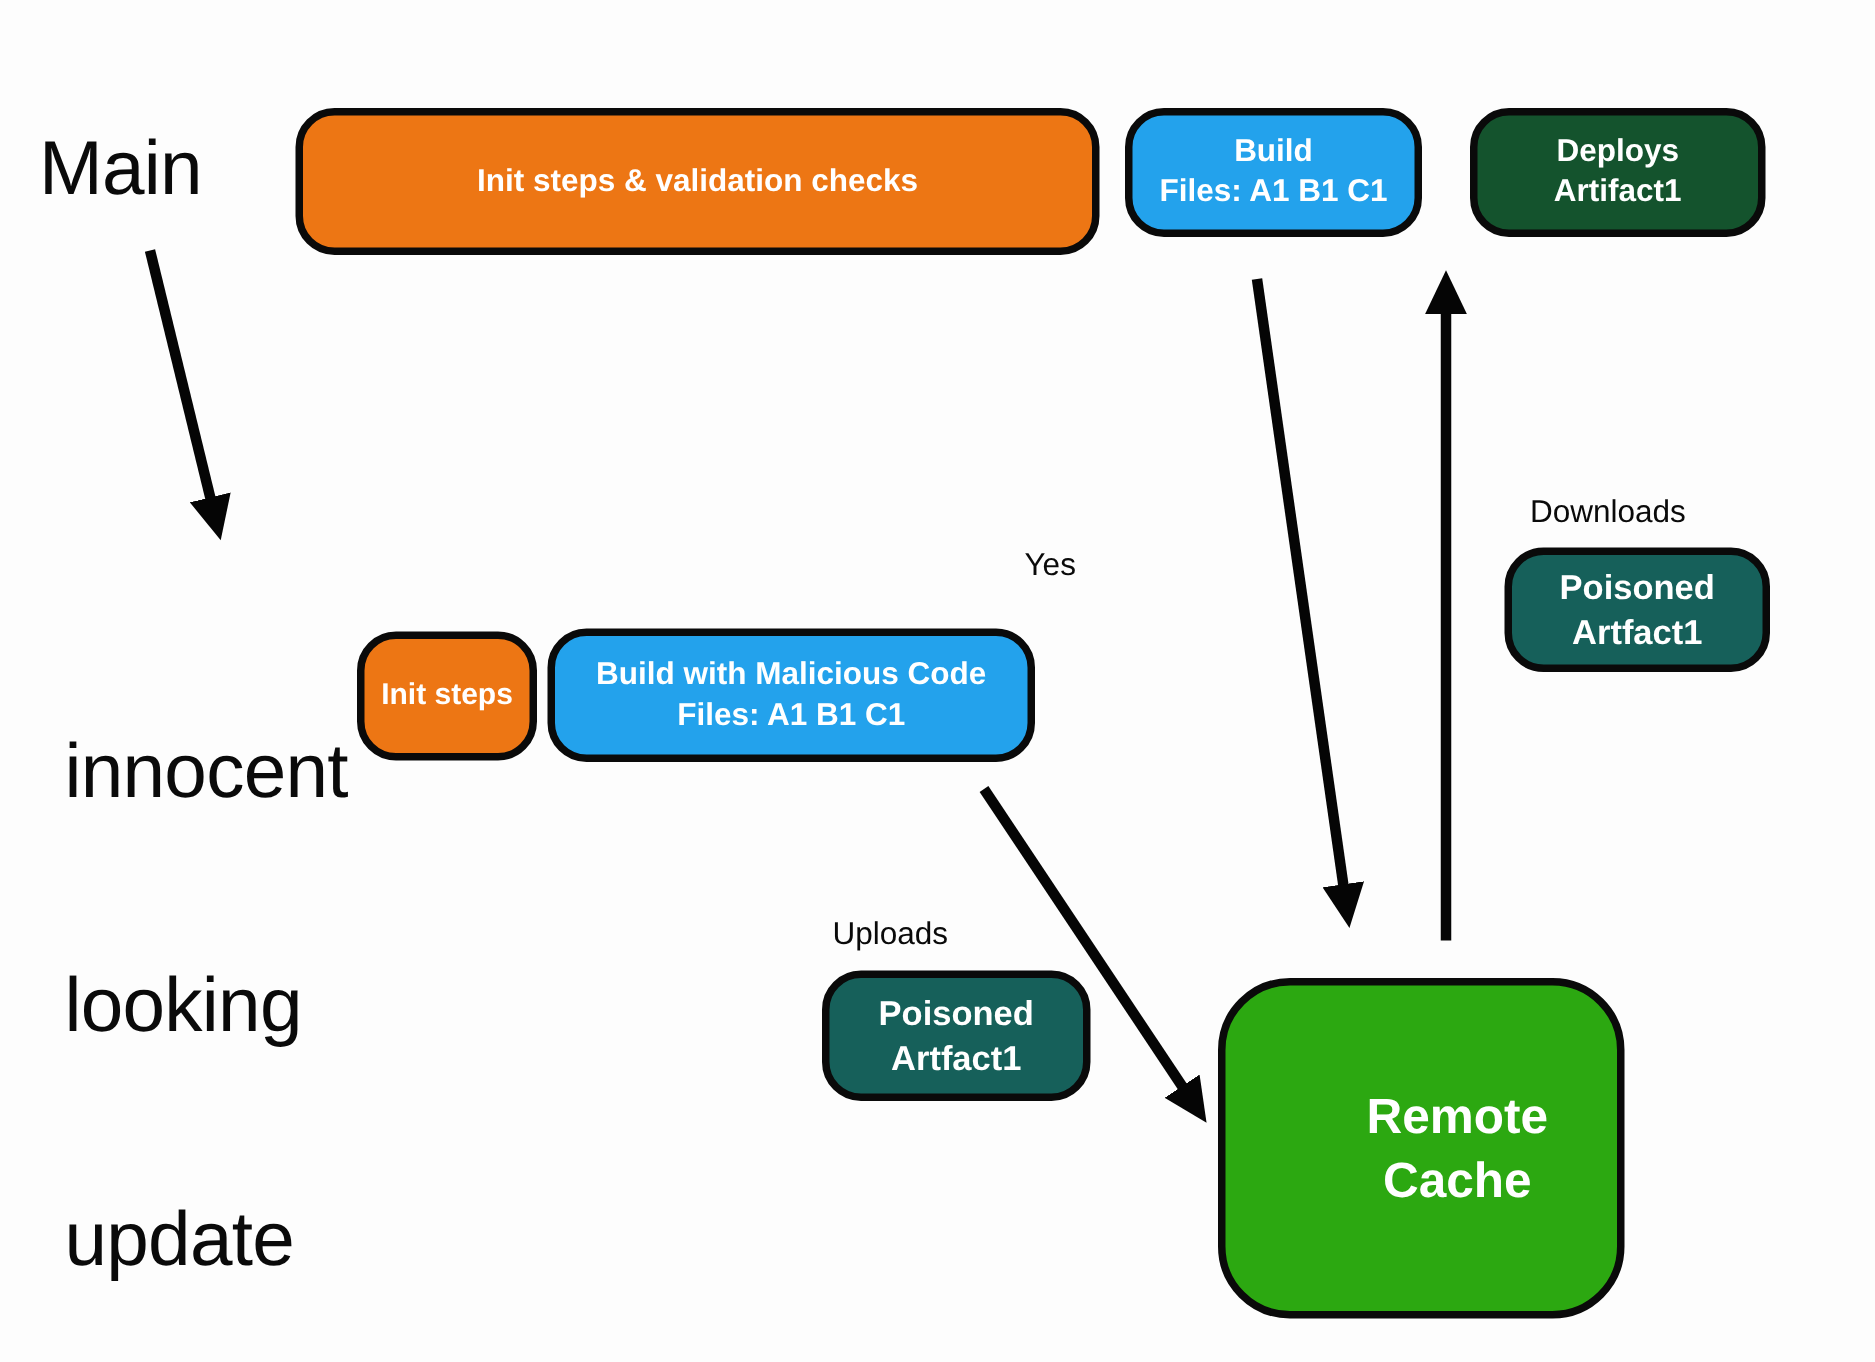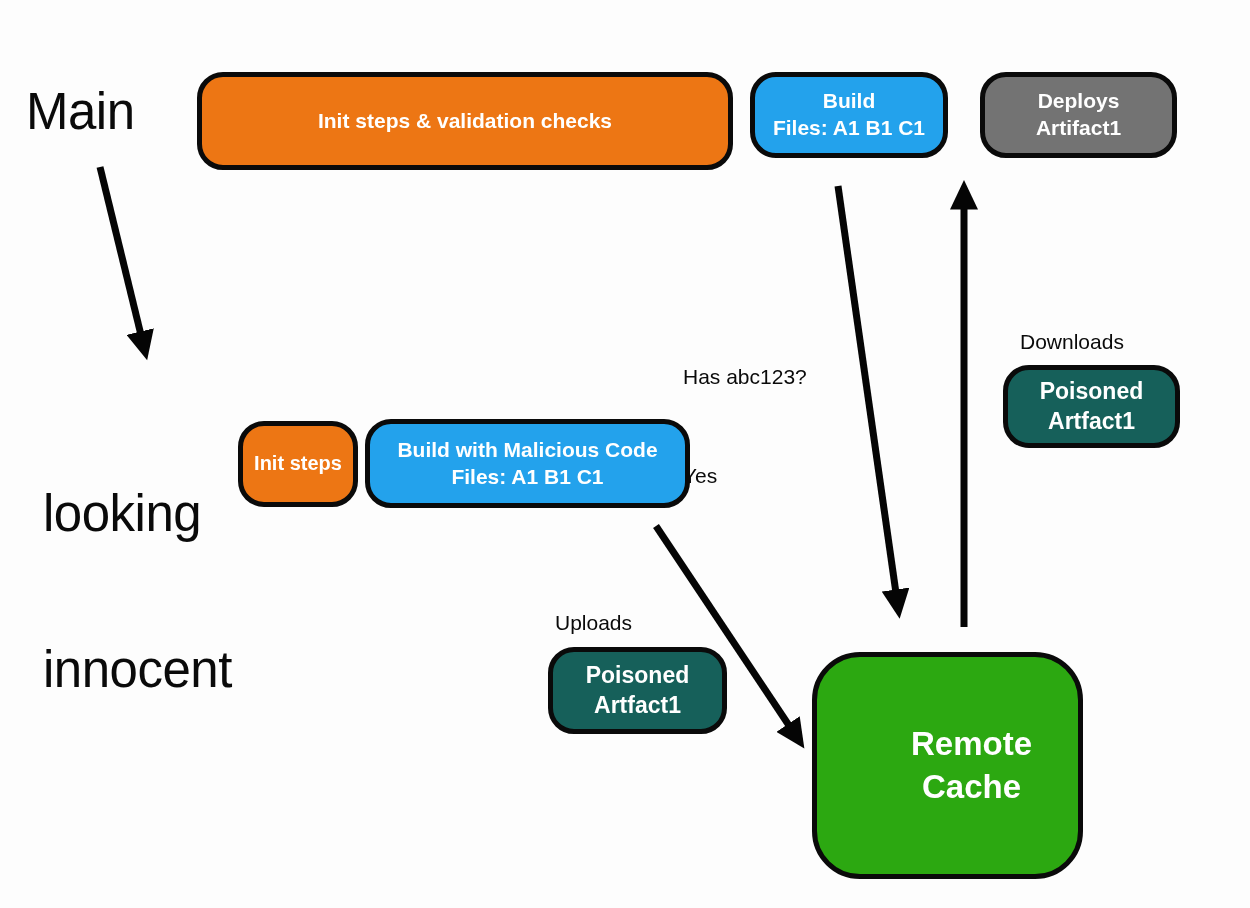--- a/index.html
+++ b/index.html
@@ -41,43 +41,43 @@
     </defs>
     <line x1="100" y1="167" x2="141" y2="335" marker-end="url(#arrowhead)"></line>
     <line x1="838" y1="186" x2="896" y2="593" marker-end="url(#arrowhead)"></line>
     <line x1="964" y1="627" x2="964" y2="206" marker-end="url(#arrowhead)"></line>
     <line x1="656" y1="526" x2="790" y2="727" marker-end="url(#arrowhead)"></line>
   </svg>
 
   <div class="txt txt-big" style="left:26px;top:86px;">Main</div>
 
   <div class="txt txt-big" style="left:43px;top:384px;">
+    <div>innocent</div>
     <div>looking</div>
-    <div>innocent</div>
+    <div>update</div>
   </div>
 
   <div class="txt txt-note" style="left:683px;top:294px;">
-    <div>Has abc123?</div>
     <div>Yes</div>
   </div>
 
   <div class="txt txt-note" style="left:1020px;top:325px;">Downloads</div>
 
   <div class="txt txt-note" style="left:555px;top:606px;">Uploads</div>
 
   <div class="node node-lg" style="left: 197px; top: 72px; width: 536px; height: 98px; background: rgb(237, 118, 20);">
     <div>Init steps &amp; validation checks</div>
   </div>
 
   <div class="node node-lg" style="left: 750px; top: 72px; width: 198px; height: 86px; background: rgb(35, 162, 236); align-items: center;">
     <div>Build</div>
     <div>Files: A1 B1 C1</div>
   </div>
 
-  <div class="node node-lg" style="left: 980px; top: 72px; width: 197px; height: 86px; background: #737373;">
+  <div class="node node-lg" style="left: 980px; top: 72px; width: 197px; height: 86px; background: #14532d;">
     <div>Deploys</div>
     <div>Artifact1</div>
   </div>
 
   <div class="node" style="left: 238px; top: 421px; width: 120px; height: 86px; font-size: 20px; background: rgb(237, 118, 20); text-align: right;">
     <div>Init steps</div>
   </div>
 
   <div class="node node-lg" style="left: 365px; top: 419px; width: 325px; height: 89px; background: rgb(35, 162, 236);">
     <div>Build with Malicious Code</div>

